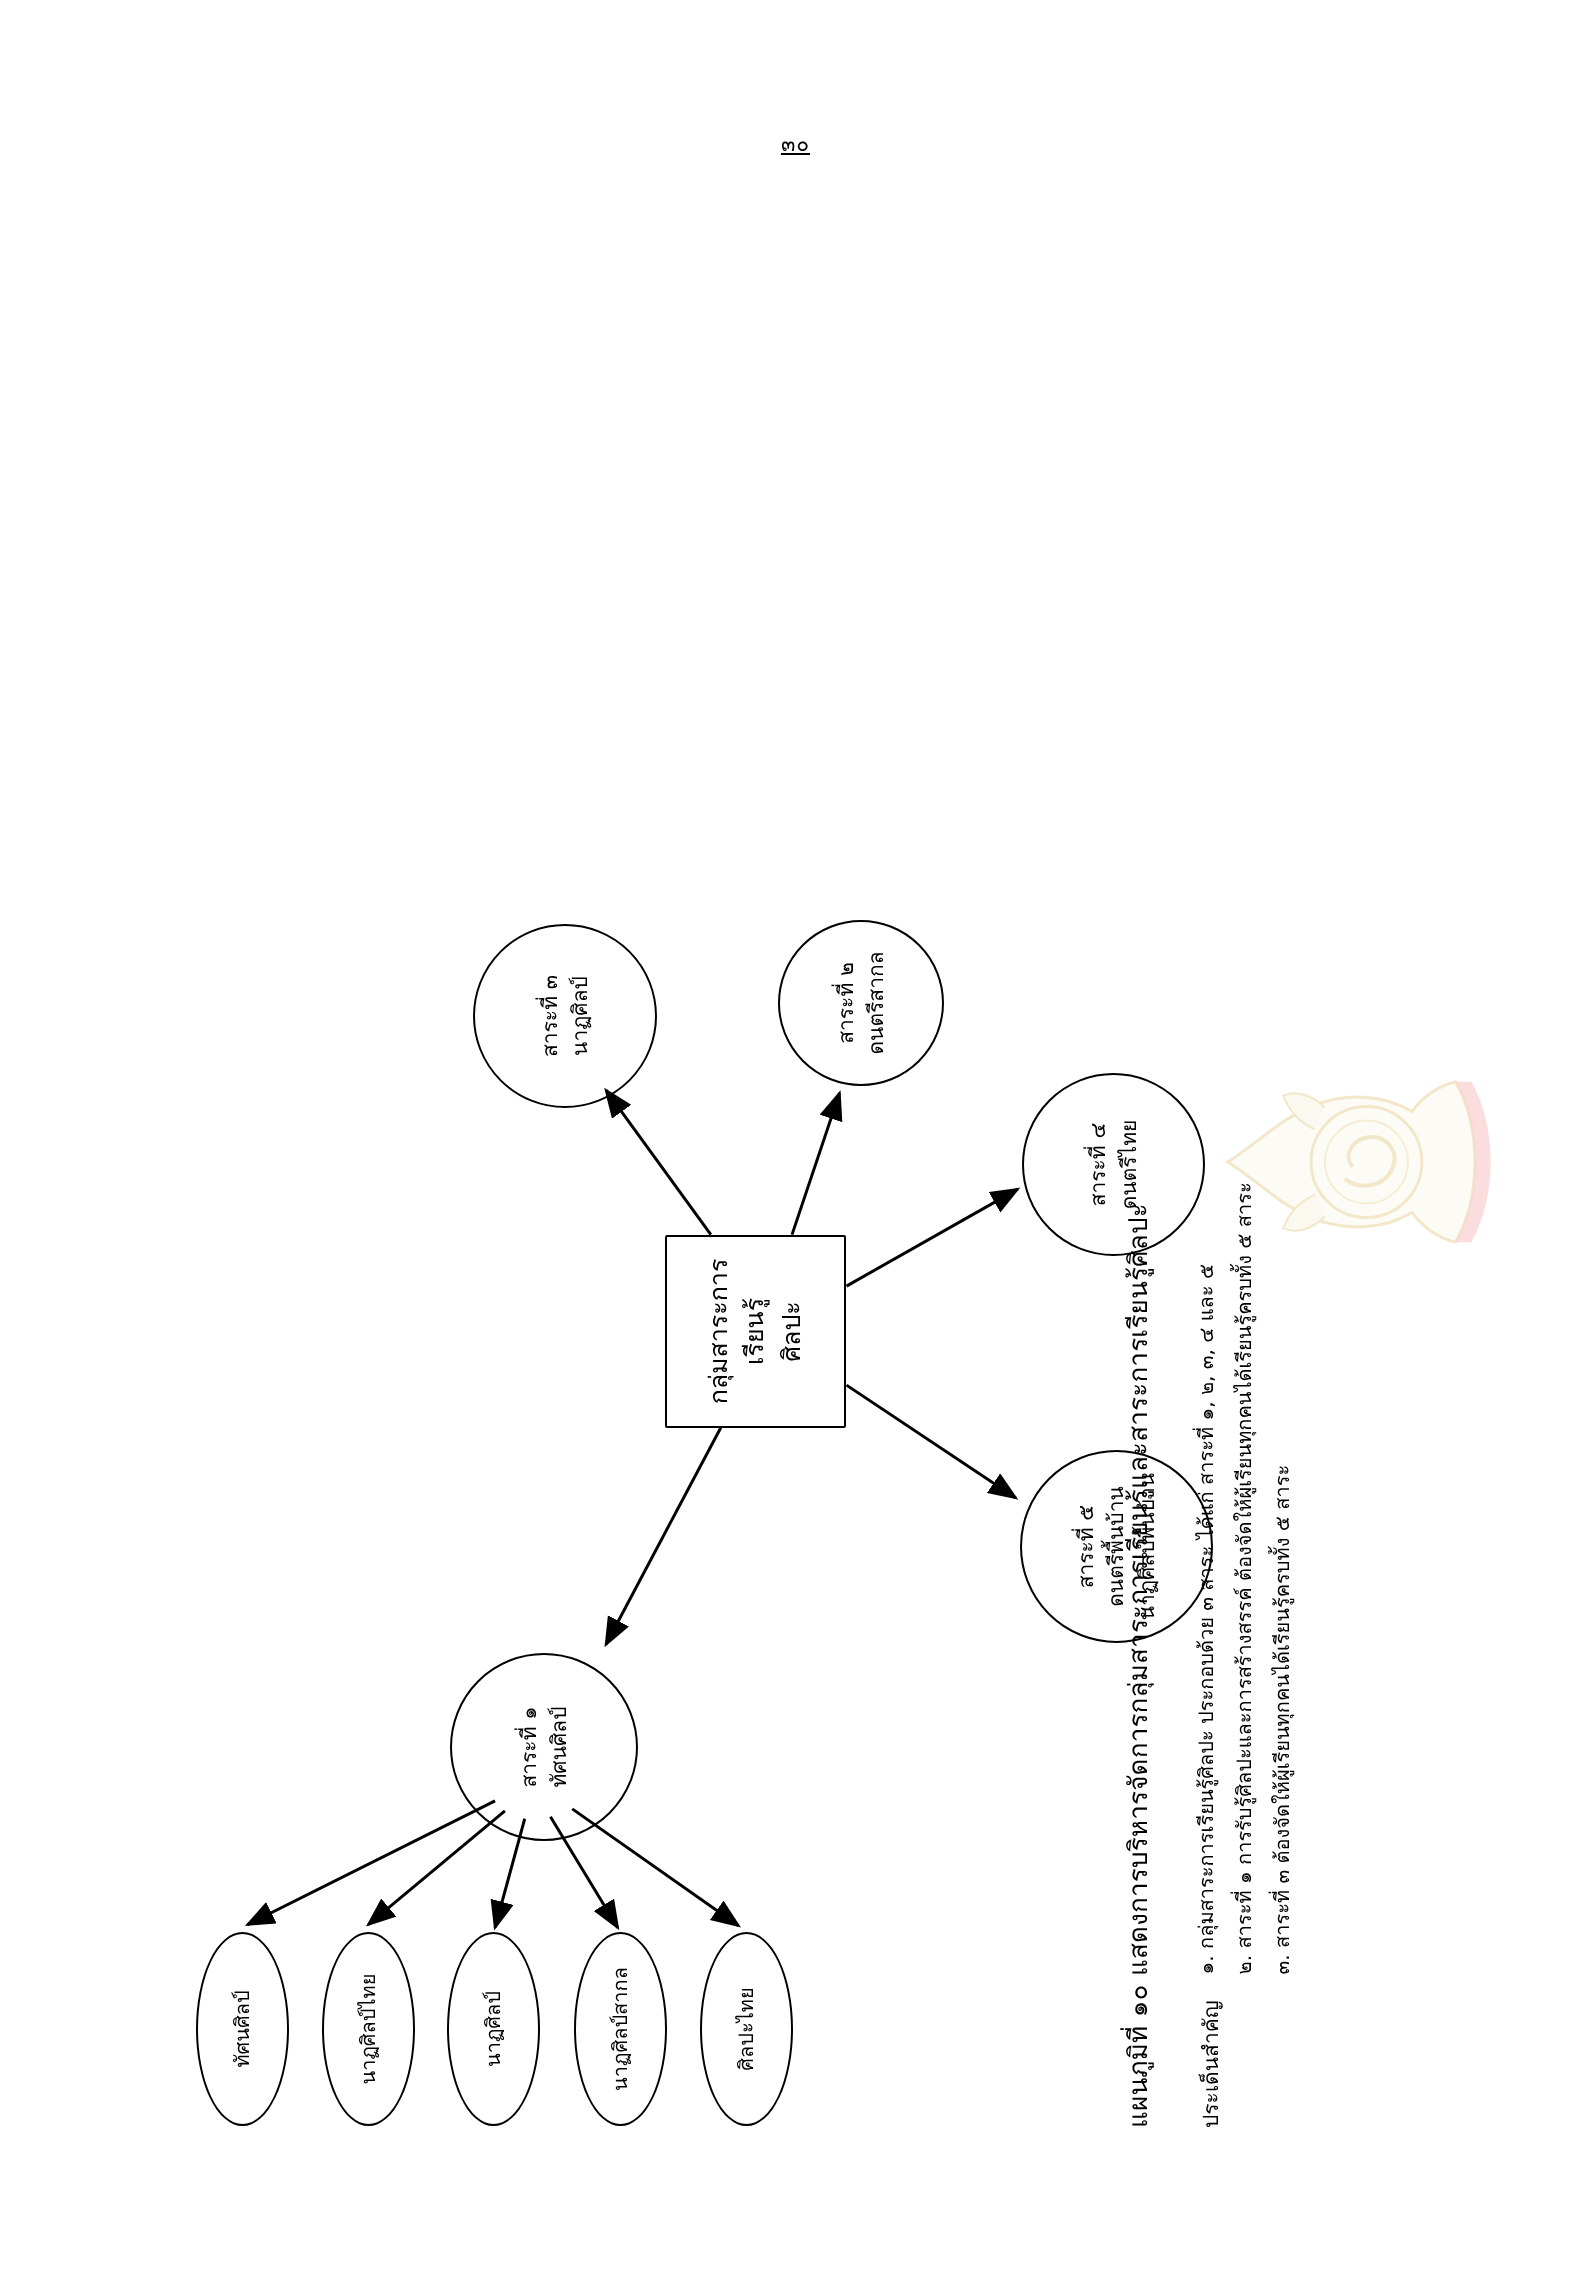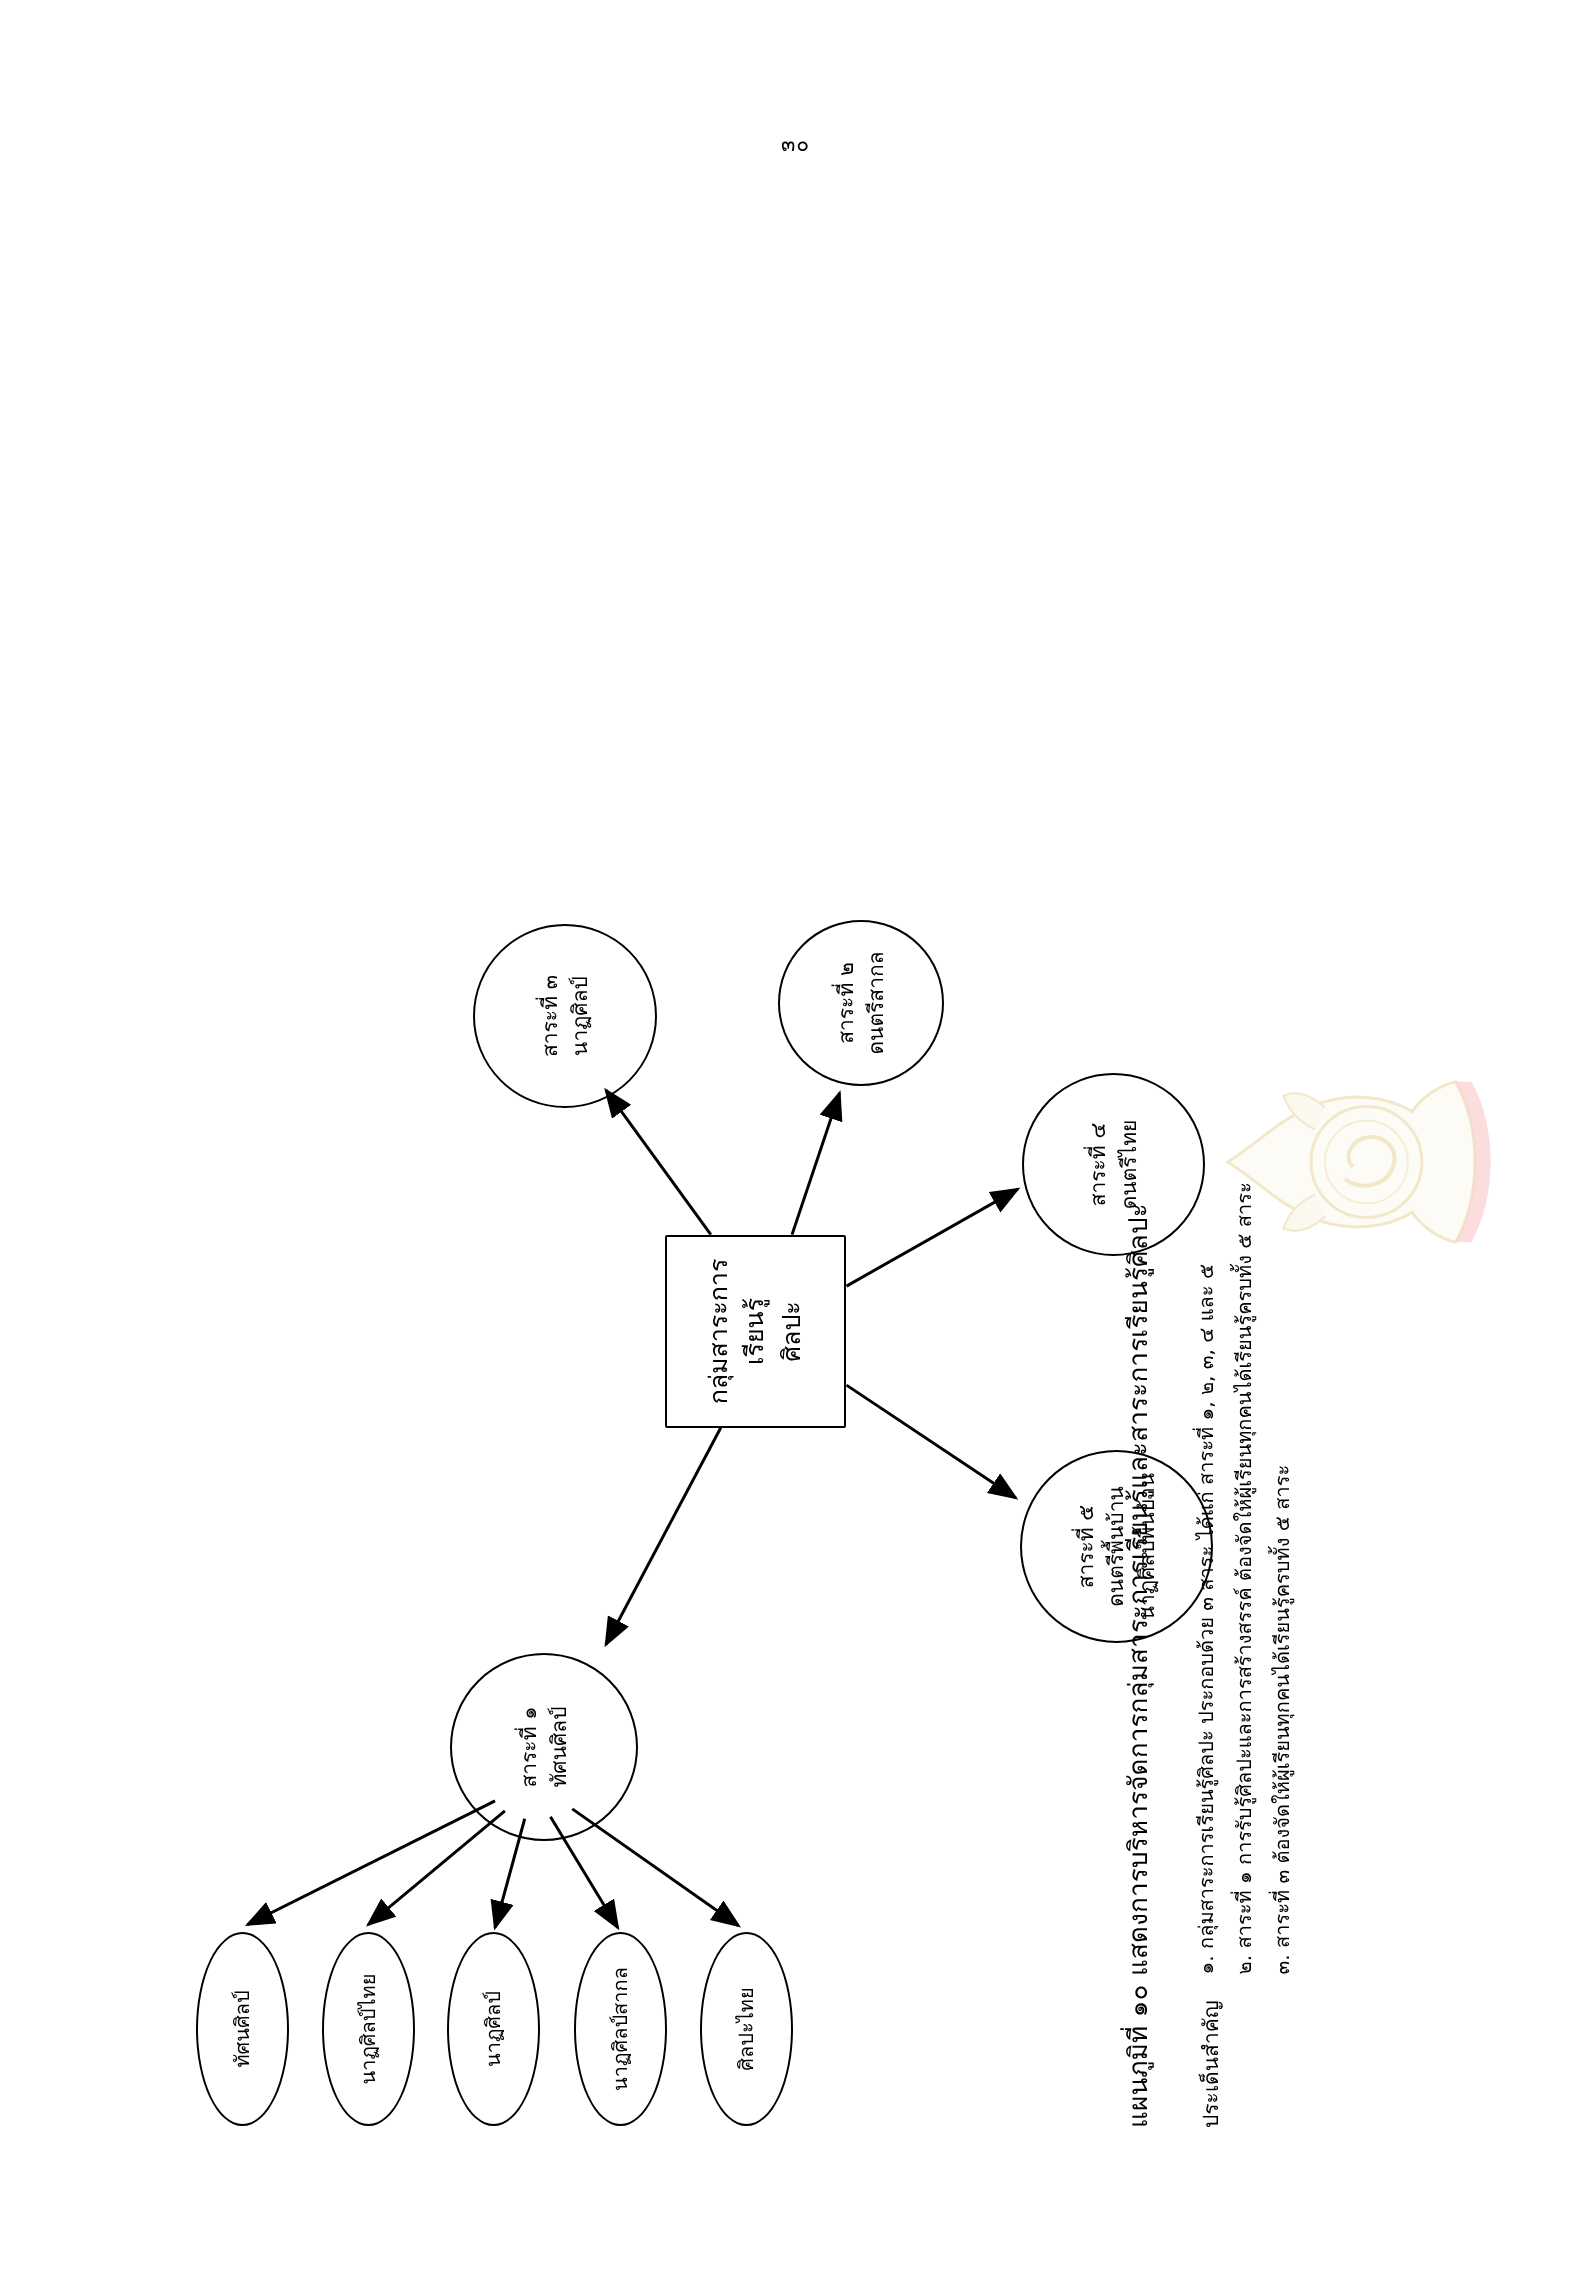--- a/index.html
+++ b/index.html
@@ -18,20 +18,21 @@
 
   
   .page-number {
     position: absolute;
     top: 127px;
     left: 0;
     width: 1591px;
     text-align: center;
     font-size: 21px;
     letter-spacing: 1px;
+    text-decoration: underline;
   }
 
   
   #rotated-stage {
     position: absolute;
     top: 0;
     left: 0;
     width: 2296px;
     height: 1591px;
     transform-origin: top left;

